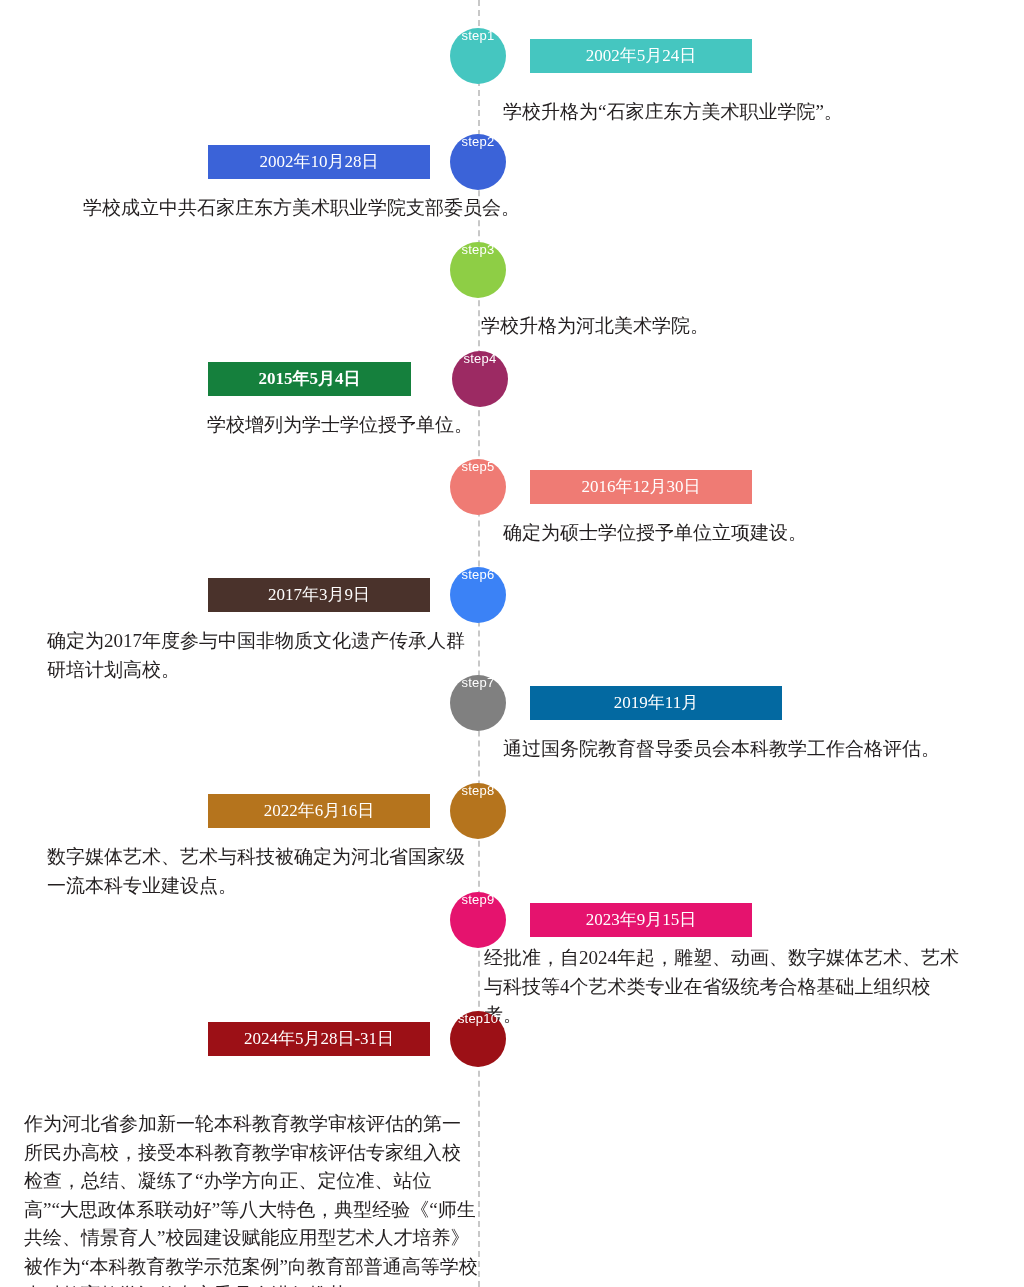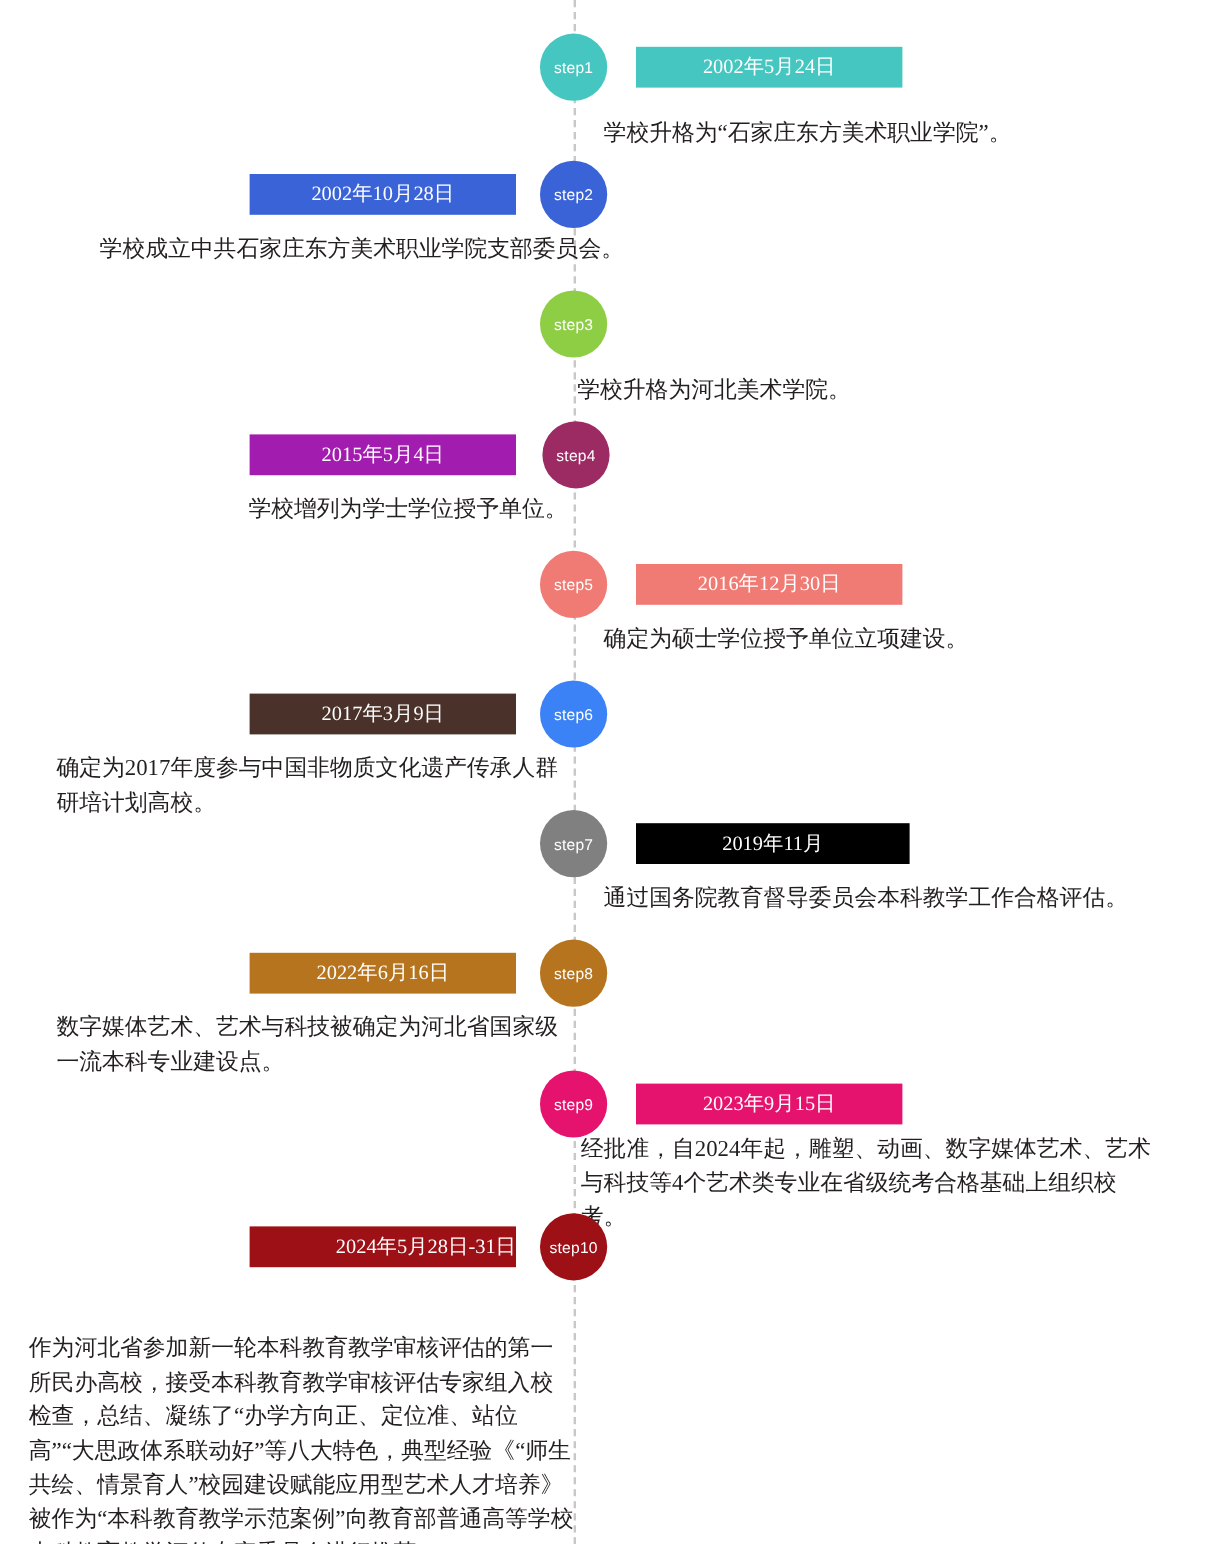--- a/index.html
+++ b/index.html
@@ -30,21 +30,21 @@
   }
   .step {
     position: absolute;
     width: 56px;
     height: 56px;
     border-radius: 50%;
     color: #ffffff;
     font-family: "Liberation Sans", sans-serif;
     font-size: 13px;
     display: flex;
-    align-items: center;
+    align-items: flex-start;
     justify-content: center;
     z-index: 3;
     letter-spacing: 0.2px;
   }
   .label {
     position: absolute;
     height: 34px;
     line-height: 34px;
     color: #ffffff;
     font-size: 17px;
@@ -86,52 +86,52 @@
   <div class="desc left" style="left:47px; top:194px; width:440px;margin-left:36px;">学校成立中共石家庄东方美术职业学院支部委员会。</div>
 
   <div class="step" style="left:450px; top:242px; background:#8ece45;">
       <span>step3</span>
     </div>
   <div class="desc right" style="left:481px; top:312px; width:480px;">学校升格为河北美术学院。</div>
 
   <div class="step" style="left:452px; top:351px; background:#9c2a63;">
       <span>step4</span>
     </div>
-  <div class="label" style="left:208px; top:362px; width:222px; background:#a21caf;">2015年5月4日</div>
+  <div class="label" style="left:208px; top:362px; width:203px; background:#15803d;font-weight:bold;">2015年5月4日</div>
   <div class="desc left" style="left:207px; top:411px; width:400px;">学校增列为学士学位授予单位。</div>
 
   <div class="step" style="left:450px; top:459px; background:#ef7b74;">
       <span>step5</span>
     </div>
   <div class="label" style="left:530px; top:470px; width:222px; background:#ef7b74;">2016年12月30日</div>
   <div class="desc right" style="left:503px; top:519px; width:480px;">确定为硕士学位授予单位立项建设。</div>
 
   <div class="step" style="left:450px; top:567px; background:#3b82f6;">
       <span>step6</span>
     </div>
   <div class="label" style="left:208px; top:578px; width:222px; background:#4a322b;">2017年3月9日</div>
   <div class="desc left" style="left:47px; top:627px; width:430px;">确定为2017年度参与中国非物质文化遗产传承人群研培计划高校。</div>
 
   <div class="step" style="left:450px; top:675px; background:#808080;">
       <span>step7</span>
     </div>
-  <div class="label" style="left:530px; top:686px; width:228px; background:#000000;">2019年11月</div>
+  <div class="label" style="left:530px; top:686px; width:252px; background:#0369a1;">2019年11月</div>
   <div class="desc right" style="left:503px; top:735px; width:480px;">通过国务院教育督导委员会本科教学工作合格评估。</div>
 
   <div class="step" style="left:450px; top:783px; background:#b5741d;">
       <span>step8</span>
     </div>
   <div class="label" style="left:208px; top:794px; width:222px; background:#b5741d;">2022年6月16日</div>
   <div class="desc left" style="left:47px; top:843px; width:430px;">数字媒体艺术、艺术与科技被确定为河北省国家级一流本科专业建设点。</div>
 
   <div class="step" style="left:450px; top:892px; background:#e5136e;">
       <span>step9</span>
     </div>
   <div class="label" style="left:530px; top:903px; width:222px; background:#e5136e;">2023年9月15日</div>
   <div class="desc right" style="left:484px; top:944px; width:480px;">经批准，自2024年起，雕塑、动画、数字媒体艺术、艺术与科技等4个艺术类专业在省级统考合格基础上组织校考。</div>
 
   <div class="step" style="left:450px; top:1011px; background:#9c1016;">
       <span>step10</span>
     </div>
-  <div class="label" style="left:208px; top:1022px; width:222px; background:#9c1016;text-align:right;">2024年5月28日-31日</div>
+  <div class="label" style="left:208px; top:1022px; width:222px; background:#9c1016;">2024年5月28日-31日</div>
   <div class="desc left" style="left:24px; top:1110px; width:455px;">作为河北省参加新一轮本科教育教学审核评估的第一所民办高校，接受本科教育教学审核评估专家组入校检查，总结、凝练了“办学方向正、定位准、站位高”“大思政体系联动好”等八大特色，典型经验《“师生共绘、情景育人”校园建设赋能应用型艺术人才培养》被作为“本科教育教学示范案例”向教育部普通高等学校本科教育教学评估专家委员会进行推荐。</div>
 
 </div>
 
 </body></html>

